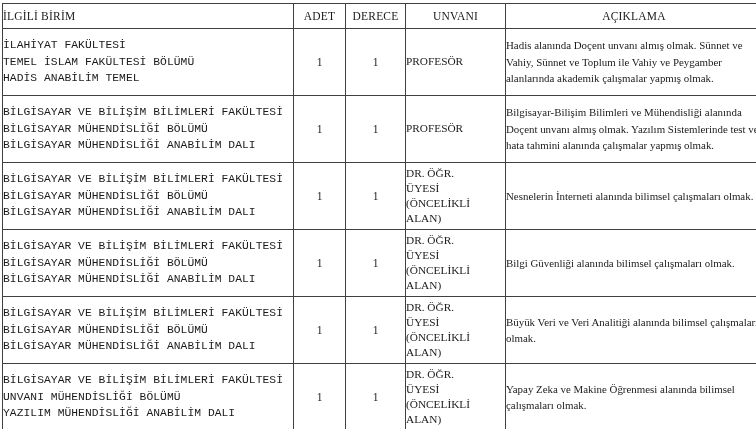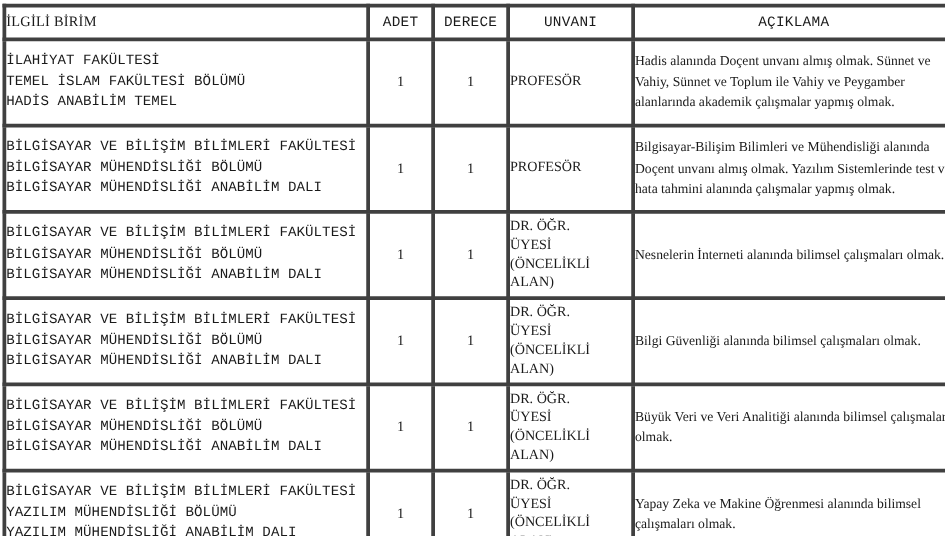--- a/index.html
+++ b/index.html
@@ -27,36 +27,36 @@
     margin-left: 2px;
     margin-top: 3px;
   }
   table.cadre col.c-unit    { width: 291px; }
   table.cadre col.c-adet    { width: 52px;  }
   table.cadre col.c-derece  { width: 60px;  }
   table.cadre col.c-unvan   { width: 100px; }
   table.cadre col.c-aciklama{ width: 257px; }
 
   table.cadre th, table.cadre td {
-    border: 3px solid #404040;
+    border: 1px solid #404040;
     padding: 0;
     vertical-align: middle;
     background: #ffffff;
   }
   thead th {
     height: 24px;
     font-weight: normal;
     font-size: 11.5px;
     letter-spacing: 0.2px;
   }
   th.h-unit {
     text-align: left;
     padding-left: 8px;
   }
-  th.h-center { text-align: center; font-family: Liberation Mono, monospace; }
+  th.h-center { text-align: center; }
 
   tbody td { height: 66px; }
 
   td.unit {
     text-align: left;
     padding: 0 6px 0 8px;
     font-size: 11.3px;
     line-height: 16.6px;
     letter-spacing: 0.05px;
     font-family: Liberation Mono, monospace;
@@ -181,21 +181,21 @@
             <span class="unvan-line">(ÖNCELİKLİ</span>
             <span class="unvan-line">ALAN)</span>
           </td>
           <td class="aciklama">
             <span class="desc-body">Büyük Veri ve Veri Analitiği alanında bilimsel çalışmaları olmak.</span>
           </td>
         </tr>
         <tr>
           <td class="unit">
             <span class="unit-line">BİLGİSAYAR VE BİLİŞİM BİLİMLERİ FAKÜLTESİ</span>
-            <span class="unit-line">YAZILIM MÜHENDİSLİĞİ BÖLÜMÜ</span>
+            <span class="unit-line">UNVANI MÜHENDİSLİĞİ BÖLÜMÜ</span>
             <span class="unit-line">YAZILIM MÜHENDİSLİĞİ ANABİLİM DALI</span>
           </td>
           <td class="num">1</td>
           <td class="num">1</td>
           <td class="unvan">
             <span class="unvan-line">DR. ÖĞR.</span>
             <span class="unvan-line">ÜYESİ</span>
             <span class="unvan-line">(ÖNCELİKLİ</span>
             <span class="unvan-line">ALAN)</span>
           </td>

